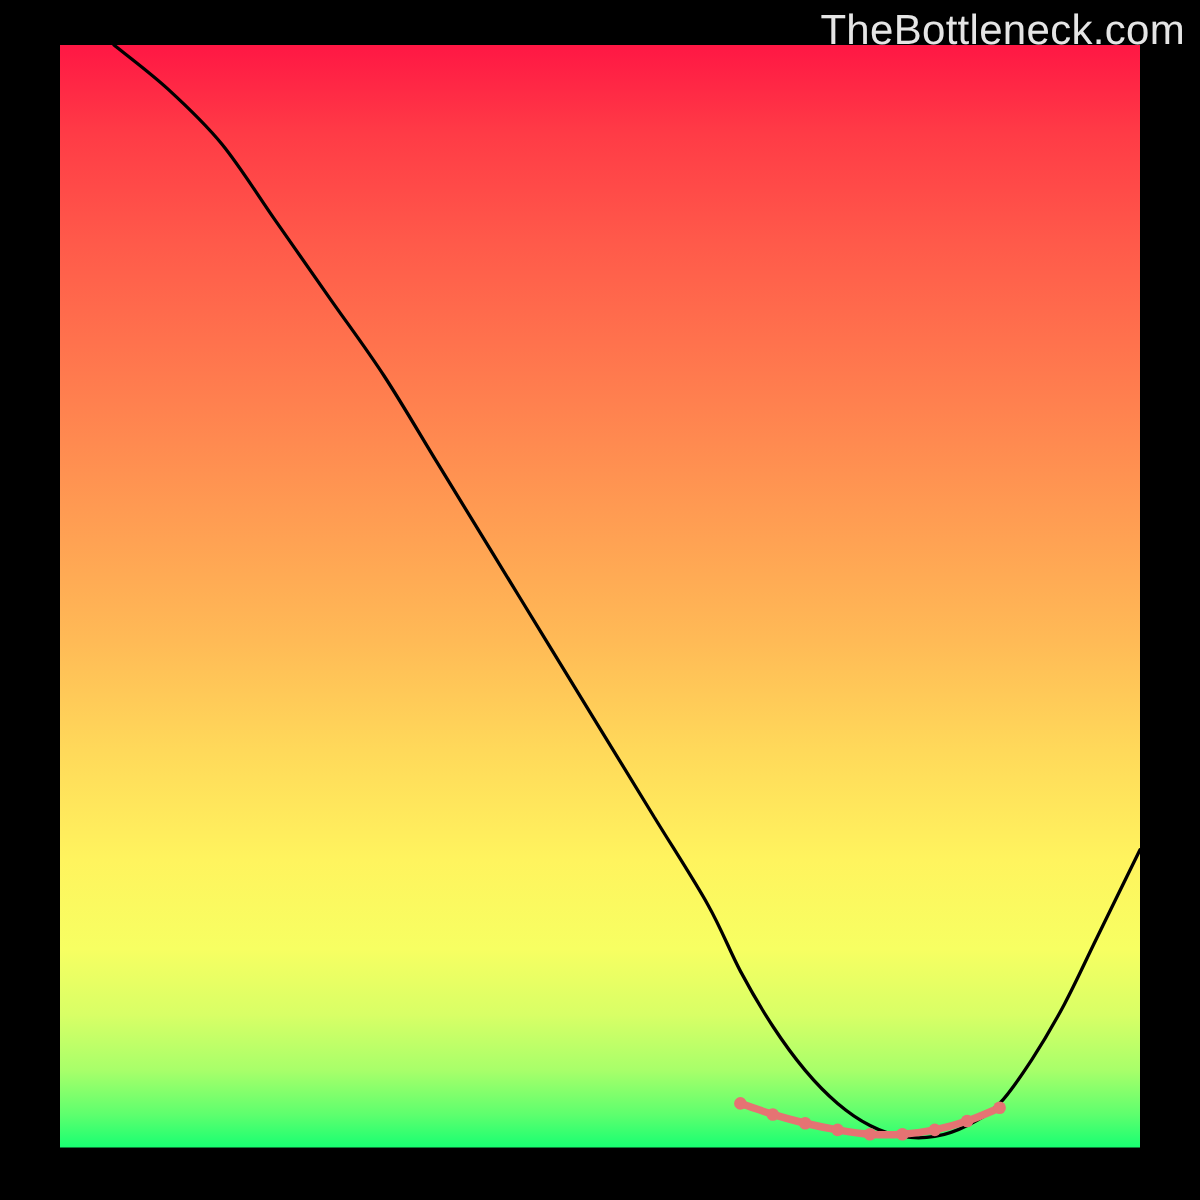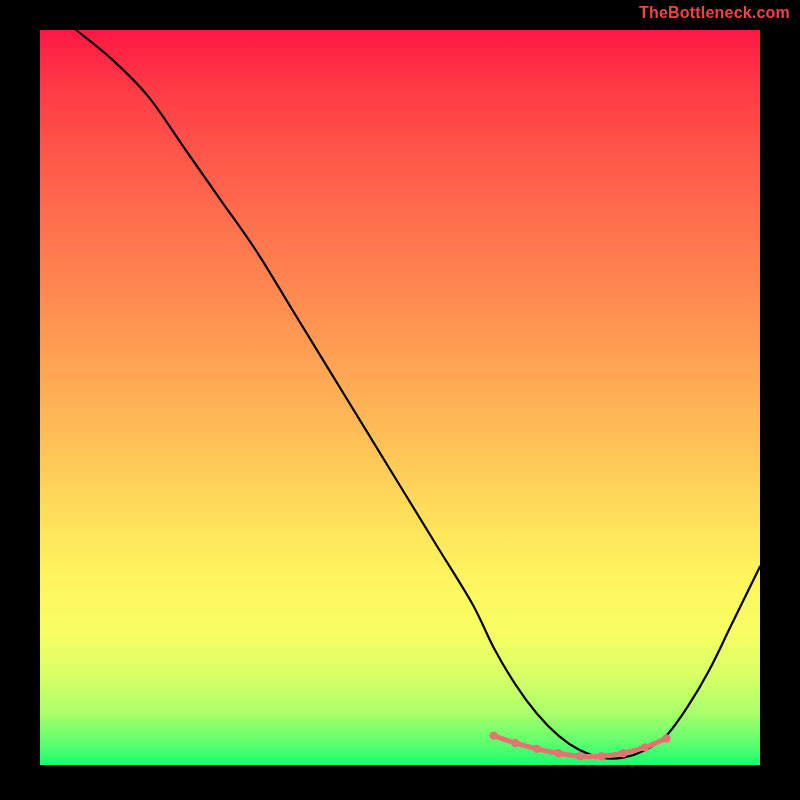--- a/index.html
+++ b/index.html
@@ -14,23 +14,23 @@
   .frame {
     position: relative;
     width: 800px;
     height: 800px;
     background: #000;
   }
   .watermark {
     position: absolute;
     top: 4px;
     right: 10px;
-    color: #ef4444;
-    font-size: 16px;
-    font-weight: 700;
+    color: #e5e5e5;
+    font-size: 28px;
+    font-weight: 400;
     letter-spacing: 0.2px;
     user-select: none;
   }
   .plot-area {
     position: absolute;
     left: 40px;
     top: 30px;
     width: 720px;
     height: 735px;
     

